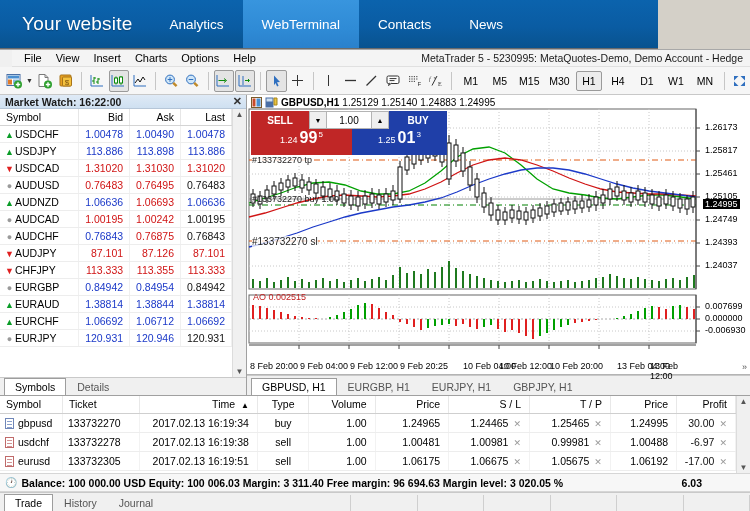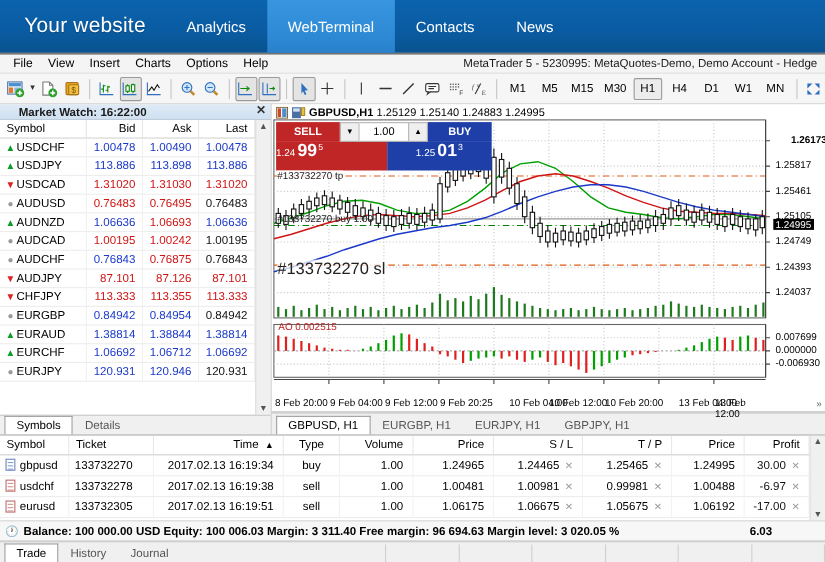--- a/index.html
+++ b/index.html
@@ -5,21 +5,21 @@
   * { box-sizing: border-box; }
   html, body { margin:0; padding:0; }
   body {
     width:750px; height:511px; overflow:hidden;
     font-family:"Liberation Sans", sans-serif;
     font-size:11px; color:#000;
     background:#d4d0c8;
   }
   
   #site-header{
-    height:49px; width:750px;
+    height:49px; width:658px;
     background:linear-gradient(180deg,#0b63ad 0%,#0a5ca3 55%,#08538f 100%);
     display:flex; align-items:stretch; position:relative;
     border-bottom:1px solid #6b6b6b;
   }
   #site-logo{
     color:#fff; font-size:19px; padding:0 18px 0 22px;
     display:flex; align-items:center; letter-spacing:.2px;
     text-shadow:0 1px 1px rgba(0,0,0,.25);
   }
   .nav-item{
@@ -32,21 +32,21 @@
   
   #app{
     width:750px; height:462px; background:#f0f0f0;
     display:flex; flex-direction:column;
     border-top:1px solid #a8a8a8;
   }
   
   #menubar{
     height:17px; display:flex; align-items:center;
     background:#f4f4f4; border-bottom:1px solid #e0e0e0;
-    padding-left:5px; position:relative;
+    padding-left:5px; position:relative;margin-left:12px;
   }
   .menu-entry{ padding:1px 7px; font-size:11px; cursor:pointer; }
   #account-info{
     position:absolute; right:7px; top:2px; font-size:10.5px; color:#1a1a1a;
     white-space:nowrap;
   }
   
   #toolbar{
     height:28px; display:flex; align-items:center;
     background:#f6f6f6; border-bottom:1px solid #c8c8c8;
@@ -72,21 +72,21 @@
   #body-row{ flex:1; display:flex; min-height:0; background:#d8d4cc; }
   
   #market-watch{
     width:247px; display:flex; flex-direction:column;
     background:#fff; border-right:1px solid #a0a0a0;
   }
   #mw-title{
     height:14px; display:flex; align-items:center;
     background:linear-gradient(180deg,#dfeaf6,#cfe0f1);
     border-bottom:1px solid #b6c6d8; font-weight:bold; font-size:10.5px;
-    padding-left:17px; color:#1a1a1a; position:relative;
+    padding-left:5px; color:#1a1a1a; position:relative;
   }
   #mw-close{
     position:absolute; right:4px; top:1px; font-size:11px; cursor:pointer;
     line-height:11px; color:#333;
   }
   #mw-grid-wrap{ flex:1; display:flex; min-height:0; }
   #mw-grid{ flex:1; overflow:hidden; }
   table.mw{ border-collapse:collapse; width:100%; table-layout:fixed; }
   table.mw th{
     font-weight:normal; font-size:10.5px; text-align:right;
@@ -984,41 +984,41 @@
 
         <div style="position:absolute;left:4px;top:16px;width:196px;">
           <div style="display:flex;height:18px;">
             <div style="flex:1;background:#c02626;color:#fff;display:flex;align-items:center;justify-content:center;font-size:10px;font-weight:bold;cursor:pointer;">SELL</div>
             <div style="width:18px;background:#efefef;border:1px solid #b4b4b4;display:flex;align-items:center;justify-content:center;font-size:7px;cursor:pointer;">▼</div>
             <div style="width:44px;background:#fff;border-top:1px solid #b4b4b4;border-bottom:1px solid #b4b4b4;display:flex;align-items:center;justify-content:center;font-size:10px;">1.00</div>
             <div style="width:18px;background:#efefef;border:1px solid #b4b4b4;display:flex;align-items:center;justify-content:center;font-size:7px;cursor:pointer;">▲</div>
             <div style="flex:1;background:#1f3fa8;color:#fff;display:flex;align-items:center;justify-content:center;font-size:10px;font-weight:bold;cursor:pointer;">BUY</div>
           </div>
           <div style="display:flex;height:26px;">
-            <div style="width:104px;background:#c02626;color:#fff;display:flex;align-items:baseline;justify-content:flex-start;cursor:pointer;">
+            <div style="width:104px;background:#c02626;color:#fff;display:flex;align-items:baseline;justify-content:center;cursor:pointer;">
               <span style="font-size:9px;">1.24</span>
               <span style="font-size:16px;font-weight:bold;margin-left:2px;">99</span>
               <span style="font-size:8px;vertical-align:super;margin-left:1px;position:relative;top:-6px;">5</span>
             </div>
             <div style="width:98px;background:#1f3fa8;color:#fff;display:flex;align-items:baseline;justify-content:center;cursor:pointer;">
               <span style="font-size:9px;">1.25</span>
               <span style="font-size:16px;font-weight:bold;margin-left:2px;">01</span>
               <span style="font-size:8px;vertical-align:super;margin-left:1px;position:relative;top:-6px;">3</span>
             </div>
           </div>
         </div>
 
         <div style="position:absolute;left:5px;top:60px;font-size:9px;color:#222;background:rgba(255,255,255,.75);">#133732270 tp</div>
         <div style="position:absolute;left:5px;top:99px;font-size:9px;color:#222;">#133732270 buy 1.00</div>
-        <div style="position:absolute;left:5px;top:141px;font-size:15px;color:#222;background:rgba(255,255,255,.75);">#133732270 sl</div>
+        <div style="position:absolute;left:5px;top:141px;font-size:10px;color:#222;background:rgba(255,255,255,.75);">#133732270 sl</div>
 
         <div style="position:absolute;left:6px;top:197px;font-size:9px;color:#c02020;">AO 0.002515</div>
 
         <div style="position:absolute;right:0;top:0;width:50px;height:100%;font-size:9px;">
-          <div style="position:absolute;left:19px;top:27px;font-weight:bold;">1.26173</div>
+          <div style="position:absolute;left:5px;top:27px;">1.26173</div>
           <div style="position:absolute;left:5px;top:50px;">1.25817</div>
           <div style="position:absolute;left:5px;top:73px;">1.25461</div>
           <div style="position:absolute;left:5px;top:96px;">1.25105</div>
           <div style="position:absolute;left:5px;top:119px;">1.24749</div>
           <div style="position:absolute;left:5px;top:142px;">1.24393</div>
           <div style="position:absolute;left:5px;top:165px;">1.24037</div>
           <div style="position:absolute;left:3px;top:104px;background:#000;color:#fff;padding:0 2px;">1.24995</div>
           <div style="position:absolute;left:5px;top:206px;">0.007699</div>
           <div style="position:absolute;left:5px;top:218px;">0.000000</div>
           <div style="position:absolute;left:5px;top:230px;">-0.006930</div>

